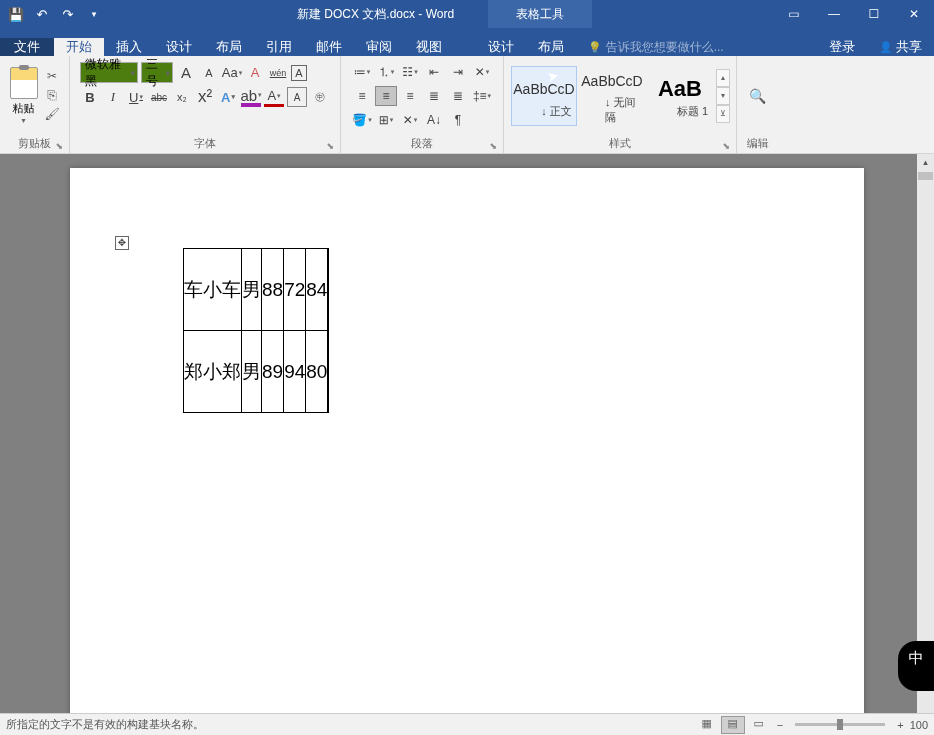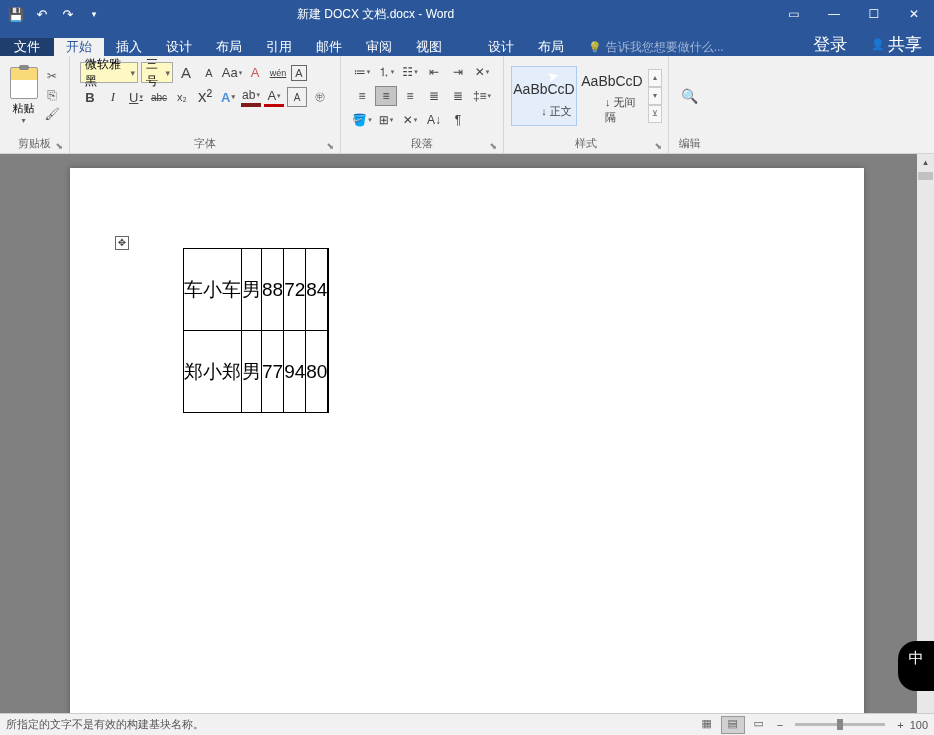--- a/index.html
+++ b/index.html
@@ -15,21 +15,21 @@
 .win-btn { width: 40px; height: 28px; display: flex; align-items: center; justify-content: center; color: white; font-size: 12px; }
 
 
 .menu-bar { background: #2b579a; height: 28px; display: flex; align-items: flex-end; color: white; font-size: 13px; position: relative; }
 .menu-tab { padding: 0 12px; display: flex; align-items: center; cursor: default; }
 .menu-tab.file { background: #1e3e6e; padding: 0 14px; }
 .menu-tab.active { background: #f1f1f1; color: #2b579a; }
 .tell-me { color: #a0b5d4; margin-left: 12px; display: flex; align-items: center; font-size: 12px; }
 .tell-me::before { content: "💡"; margin-right: 4px; font-size: 11px; opacity: 0.7; }
 .auth-area { position: absolute; right: 0; display: flex; align-items: stretch; }
-.auth-btn { padding: 0 12px; display: flex; align-items: center; font-size: 17px; font-family: Liberation Serif, serif; }
+.auth-btn { padding: 0 12px; display: flex; align-items: center; font-size: 13px; font-family: Liberation Serif, serif; }
 .share-btn::before { content: "👤"; margin-right: 3px; font-size: 11px; }
 
 
 .ribbon { background: #f1f1f1; height: 98px; display: flex; border-bottom: 1px solid #d4d4d4; }
 .ribbon-group { border-right: 1px solid #d4d4d4; display: flex; flex-direction: column; padding: 2px 4px 0 4px; }
 .ribbon-group-body { flex: 1; display: flex; align-items: center; }
 .ribbon-group-label { text-align: center; font-size: 11px; color: #666; padding: 2px 0; position: relative; }
 .ribbon-group-label .launcher { position: absolute; right: 2px; bottom: 2px; font-size: 9px; color: #888; }
 
 
@@ -37,21 +37,21 @@
 .paste-btn { display: flex; flex-direction: column; align-items: center; width: 38px; }
 .paste-icon { width: 28px; height: 32px; background: linear-gradient(#f9d978 40%, #fff 40%); border: 1px solid #999; border-radius: 2px; position: relative; }
 .paste-icon::before { content: ""; position: absolute; top: -3px; left: 8px; width: 10px; height: 5px; background: #888; border-radius: 2px; }
 .paste-text { font-size: 11px; margin-top: 2px; }
 .clip-side { display: flex; flex-direction: column; gap: 3px; margin-left: 2px; }
 .clip-small { width: 18px; height: 16px; font-size: 12px; color: #555; text-align: center; }
 
 
 .font-body { flex-direction: column; align-items: flex-start; gap: 4px; padding: 4px 6px 0 6px; }
 .font-row { display: flex; align-items: center; gap: 3px; }
-.font-combo { border: 1px solid #ababab; background: #fef9c3; height: 21px; font-size: 12px; padding: 0 14px 0 4px; position: relative; display: flex; align-items: center; }
+.font-combo { border: 1px solid #ababab; background: #4d7c0f; height: 21px; font-size: 12px; padding: 0 14px 0 4px; position: relative; display: flex; align-items: center; }
 .font-combo::after { content: "▾"; position: absolute; right: 2px; font-size: 9px; color: #666; }
 .font-name { width: 58px; }
 .font-size { width: 32px; }
 .fbtn { width: 20px; height: 20px; display: flex; align-items: center; justify-content: center; font-size: 13px; color: #444; }
 .fbtn.drop::after { content: "▾"; font-size: 7px; margin-left: 1px; color: #666; }
 .bold { font-weight: bold; }
 .italic { font-style: italic; font-family: serif; }
 .underline { text-decoration: underline; }
 .strike { text-decoration: line-through; }
 
@@ -109,20 +109,21 @@
 <body>
 
 <div class="title-bar">
   <div class="qat">
     <div class="qat-btn">💾</div>
     <div class="qat-btn">↶</div>
     <div class="qat-btn">↷</div>
     <div class="qat-btn" style="font-size:9px">▾</div>
   </div>
   <div class="doc-title">新建 DOCX 文档.docx - Word</div>
+  <div class="table-tools">表格工具</div>
   <div class="win-controls">
     <div class="win-btn">▭</div>
     <div class="win-btn">—</div>
     <div class="win-btn">☐</div>
     <div class="win-btn">✕</div>
   </div>
 </div>
 
 <div class="menu-bar">
   <div class="menu-tab file">文件</div>
@@ -175,21 +176,21 @@
         <div class="fbtn" style="border:1px solid #666;width:16px;height:16px;font-size:11px">A</div>
       </div>
       <div class="font-row">
         <div class="fbtn bold">B</div>
         <div class="fbtn italic">I</div>
         <div class="fbtn underline drop">U</div>
         <div class="fbtn strike" style="font-size:10px">abc</div>
         <div class="fbtn" style="font-size:11px">x₂</div>
         <div class="fbtn" style="font-size:17px">x²</div>
         <div class="fbtn drop" style="color:#4a90d9;font-weight:bold">A</div>
-        <div class="fbtn drop" style="font-size:12px;border-bottom:4px solid #7f1d1d">ab</div>
+        <div class="fbtn drop" style="font-size:15px;border-bottom:4px solid #a21caf">ab</div>
         <div class="fbtn drop" style="border-bottom:3px solid #c00000">A</div>
         <div class="fbtn" style="border:1px solid #888;font-size:10px">A</div>
         <div class="fbtn" style="font-size:10px">㊥</div>
       </div>
     </div>
     <div class="ribbon-group-label"><span>字体</span><span class="launcher">⬊</span></div>
   </div>
 
   <div class="ribbon-group">
     <div class="ribbon-group-body para-body" style="flex-direction:column;align-items:flex-start">
@@ -222,20 +223,24 @@
 
   <div class="ribbon-group">
     <div class="ribbon-group-body styles-body">
       <div class="style-item">
         <div class="style-preview">AaBbCcD</div>
         <div class="style-name">↓ 正文</div>
       </div>
       <div class="style-item">
         <div class="style-preview">AaBbCcD</div>
         <div class="style-name">↓ 无间隔</div>
+      </div>
+      <div class="style-item">
+        <div class="style-preview big">AaB</div>
+        <div class="style-name">标题 1</div>
       </div>
       <div class="style-scroll">
         <div class="style-scroll-btn">▴</div>
         <div class="style-scroll-btn">▾</div>
         <div class="style-scroll-btn">⊻</div>
       </div>
     </div>
     <div class="ribbon-group-label"><span>样式</span><span class="launcher">⬊</span></div>
   </div>
 
@@ -256,21 +261,21 @@
         <td>车小车</td>
         <td>男</td>
         <td>88</td>
         <td>72</td>
         <td>84</td>
         <td></td>
       </tr>
       <tr>
         <td>郑小郑</td>
         <td>男</td>
-        <td>77</td>
+        <td>89</td>
         <td>94</td>
         <td>80</td>
         <td></td>
       </tr>
     </tbody>
       </table>
   </div>
   <div class="scrollbar-v">
     <div class="scrollbar-v-btn" style="top:0">▴</div>
     <div class="scrollbar-v-thumb"></div>

